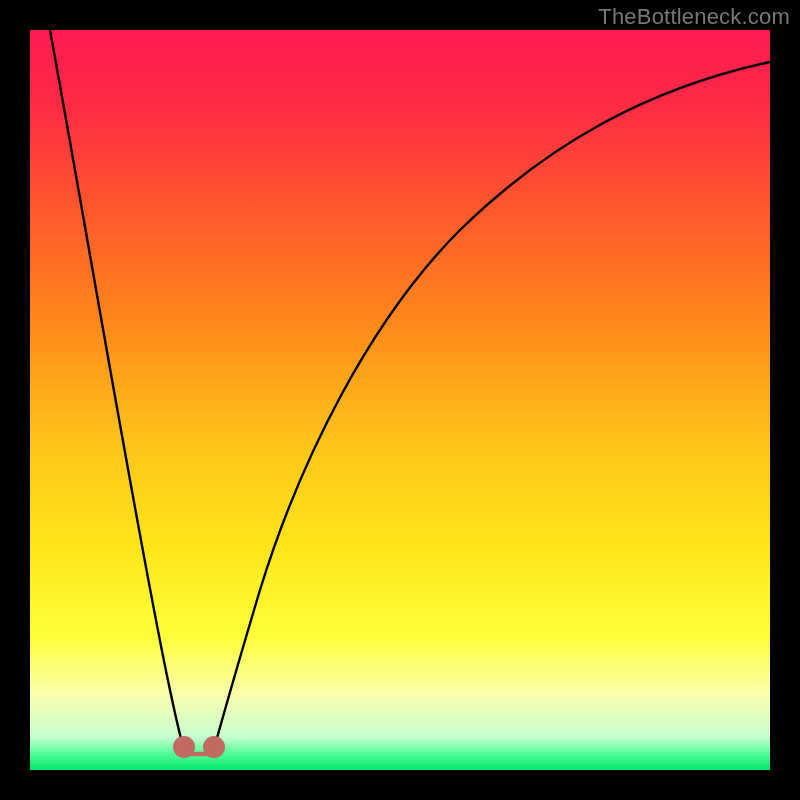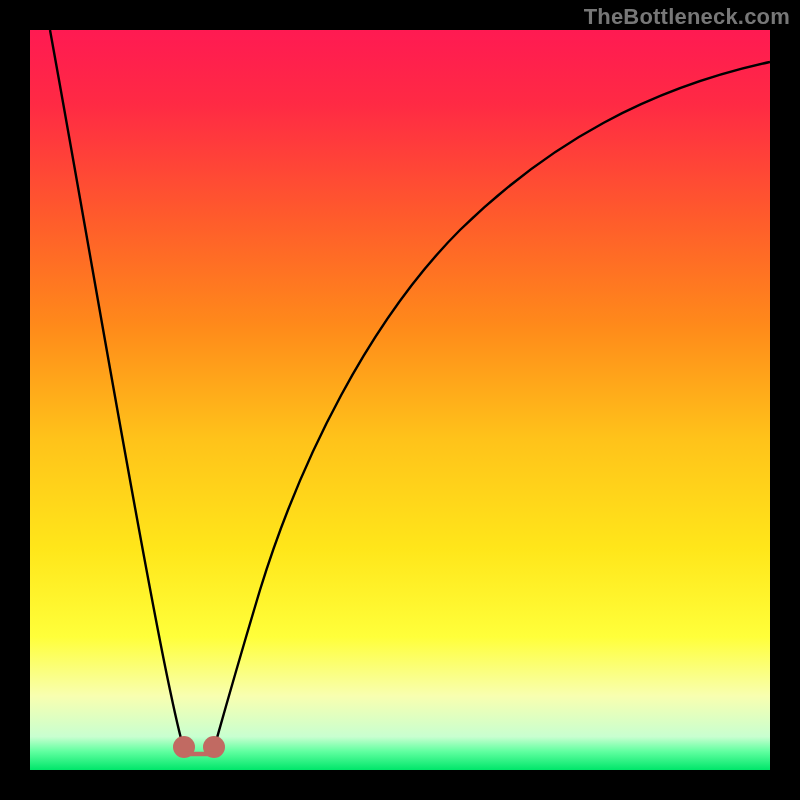--- a/index.html
+++ b/index.html
@@ -40,21 +40,21 @@
     top: 0;
     width: 100%;
     height: 100%;
   }
   .watermark {
     position: absolute;
     top: 4px;
     right: 10px;
     color: #777;
     font-size: 22px;
-    font-weight: 700;
+    font-weight: 400;
     letter-spacing: 0.2px;
   }
 </style>
 </head>
 <body>
 
 <div class="frame">
 
   <div class="plot-area">
 

